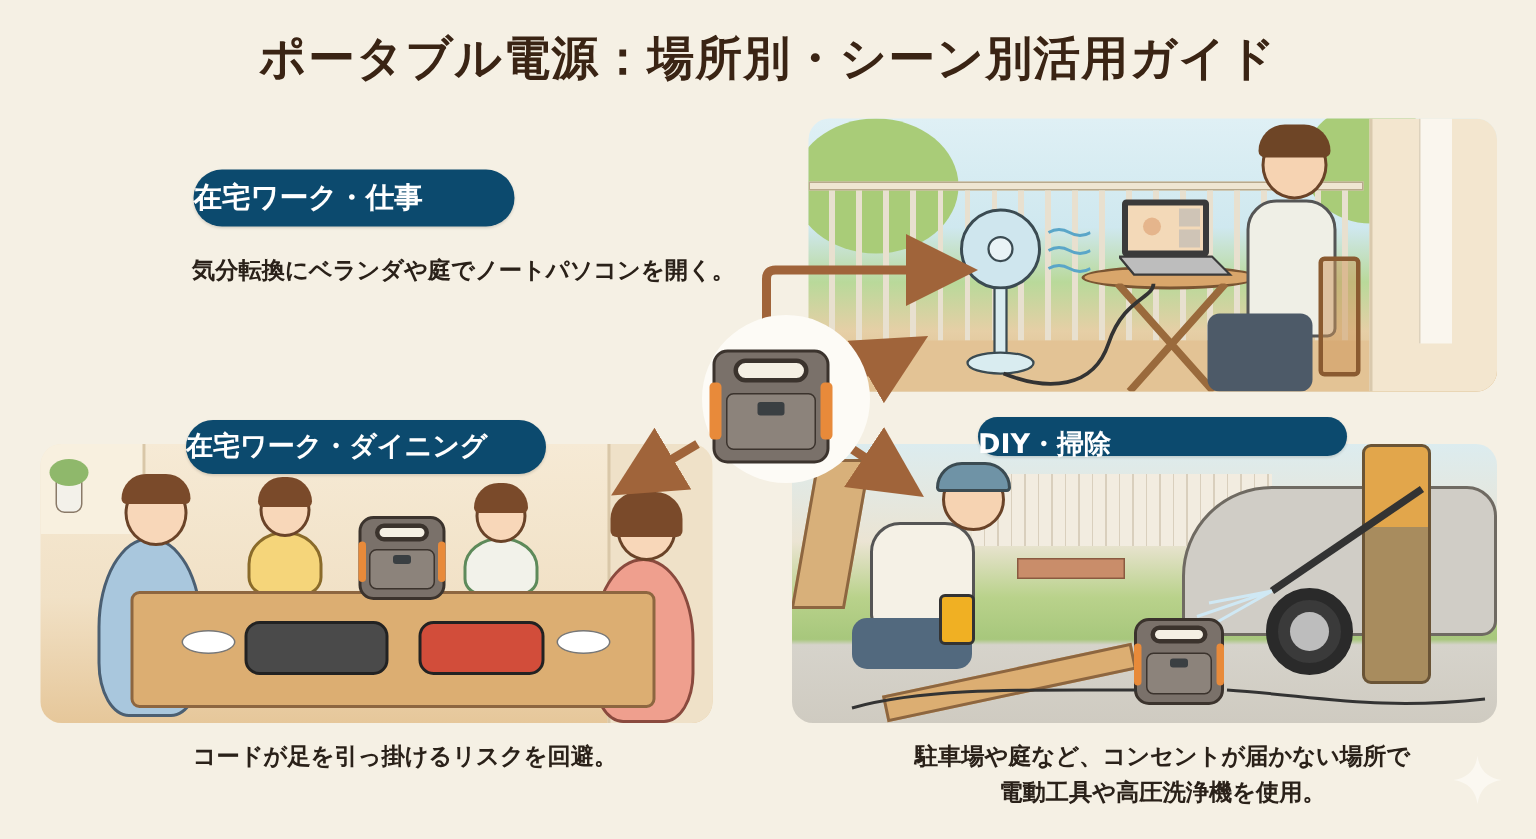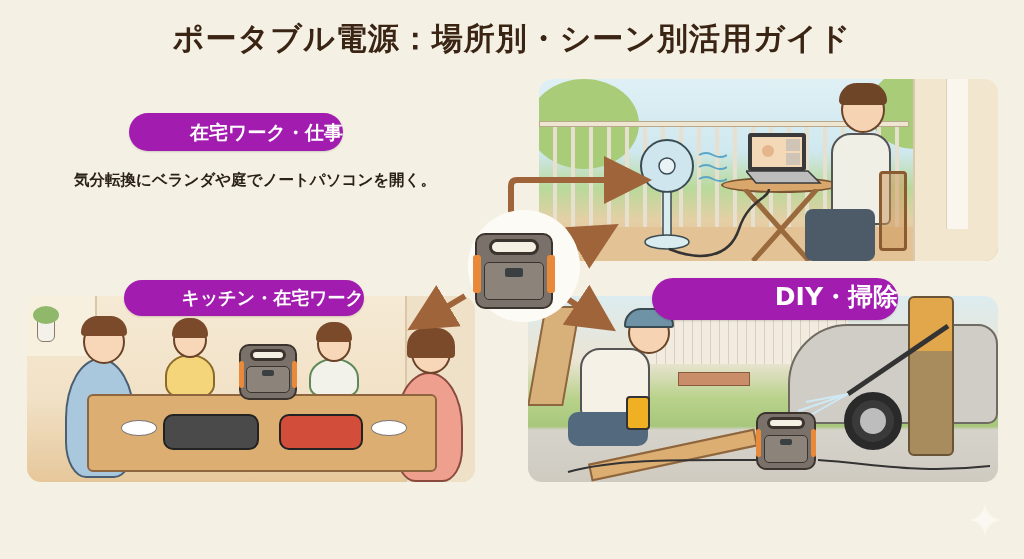--- a/index.html
+++ b/index.html
@@ -9,22 +9,22 @@
     font-family: "DejaVu Sans", "Liberation Sans", sans-serif;
     color: #2b2118;
     position: relative;
   }
   .title {
     position: absolute; left: 0; top: 18px; width: 1024px;
     text-align: center; font-size: 31px; font-weight: bold;
     color: #3a2414; letter-spacing: 1px;
   }
   .pill {
-    position: absolute; background: #a21caf; color: #fff;
-    border-radius: 22px; font-weight: bold; text-align: right;
+    position: absolute; background: #0c4a6e; color: #fff;
+    border-radius: 22px; font-weight: bold; text-align: left;
     box-shadow: 0 1px 2px rgba(0,0,0,0.15);
   }
   .desc {
     position: absolute; text-align: center; font-size: 15.5px;
     font-weight: bold; color: #2a2119; line-height: 24px;
   }
   .scene {
     position: absolute; border-radius: 14px; overflow: hidden;
   }
   
@@ -68,21 +68,21 @@
     background:#fdfbf6; border-radius:50%;
   }
   .sparkle { position:absolute; left:967px; top:502px; width:36px; height:36px; }
 </style>
 </head>
 <body>
 
 <div class="title">ポータブル電源：場所別・シーン別活用ガイド</div>
 
 <div class="pill" style="left:129px; top:113px; width:214px; height:38px; line-height:38px; font-size:19px;">在宅ワーク・仕事</div>
-<div class="desc" style="left:20px; top:168px; width:470px;">
+<div class="desc" style="left:20px; top:168px; width:470px;text-align:right;">
   <div>気分転換にベランダや庭でノートパソコンを開く。</div>
 </div>
 
 <div class="scene s1">
   <div class="tree" style="left:-10px; top:0; width:110px; height:90px;"></div>
   <div class="tree" style="left:330px; top:-10px; width:90px; height:80px;"></div>
   <div class="rail"></div>
   <div class="bars"></div>
   <div class="floor"></div>
   <div class="wall"></div>
@@ -150,22 +150,23 @@
     <div class="handle"></div>
       <div class="panel">
         <div class="screen"></div>
       </div>
     <div class="side" style="left:-4%;"></div>
       <div class="side" style="right:-4%;"></div>
   </div>
   <div style="position:absolute; left:94px; top:124px; width:36px; height:16px; border-radius:50%; background:#fff; border:1.5px solid #777;"></div>
   <div style="position:absolute; left:344px; top:124px; width:36px; height:16px; border-radius:50%; background:#fff; border:1.5px solid #777;"></div>
 </div>
-<div class="pill" style="left:124px; top:280px; width:240px; height:36px; line-height:36px; font-size:18px;">キッチン・在宅ワーク</div>
+<div class="pill" style="left:124px; top:280px; width:240px; height:36px; line-height:36px; font-size:18px;">在宅ワーク・ダイニング</div>
 <div class="desc" style="left:30px; top:492px; width:480px;">
+  <div>コードが足を引っ掛けるリスクを回避。</div>
 </div>
 
 <div class="scene s3">
   <div class="fence"></div>
   <div style="position:absolute; left:150px; top:76px; width:72px; height:14px; background:#c98d6a; border:1px solid #8a5a40;"></div>
   <div style="position:absolute; left:8px; top:10px; width:36px; height:100px; background:#d8b07a; border:2px solid #8d6640; transform:skewX(-10deg);"></div>
   <div class="car"></div>
   <div class="wheel" style="left:316px; top:96px;"></div>
   <div style="position:absolute; left:52px; top:52px; width:70px; height:70px; background:#f5f1e6; border:2px solid #555; border-radius:20px 20px 8px 8px;"></div>
   <div style="position:absolute; left:40px; top:116px; width:80px; height:34px; background:#52697e; border-radius:10px;"></div>
@@ -183,22 +184,24 @@
       <div class="panel">
         <div class="screen"></div>
       </div>
     <div class="side" style="left:-4%;"></div>
       <div class="side" style="right:-4%;"></div>
   </div>
   <svg style="position:absolute; left:10px; top:150px;" width="460" height="36" viewBox="0 0 460 36">
     <path d="M30 26 C80 12 150 14 220 14 M280 14 C340 18 380 28 452 20" stroke="#333" stroke-width="2" fill="none"></path>
   </svg>
 </div>
-<div class="pill" style="left:652px; top:278px; width:246px; height:42px; line-height:38px; font-size:25px;">DIY・掃除</div>
+<div class="pill" style="left:652px; top:278px; width:246px; height:26px; line-height:38px; font-size:18px;">DIY・掃除</div>
 <div class="desc" style="left:530px; top:492px; width:490px;">
+  <div>駐車場や庭など、コンセントが届かない場所で</div>
+  <div>電動工具や高圧洗浄機を使用。</div>
 </div>
 
 <svg style="position:absolute; left:0; top:0;" width="1024" height="559" viewBox="0 0 1024 559">
   <defs>
     <marker id="ah" markerWidth="8" markerHeight="8" refX="4" refY="4" orient="auto">
       <path d="M0 0 L8 4 L0 8 Z" fill="#a0643a"></path>
     </marker>
   </defs>
   <path d="M511 228 L511 186 Q511 180 517 180 L628 180" stroke="#a0643a" stroke-width="6" fill="none" marker-end="url(#ah)"></path>
   <path d="M560 258 L598 236" stroke="#a0643a" stroke-width="6" fill="none" marker-end="url(#ah)"></path>

